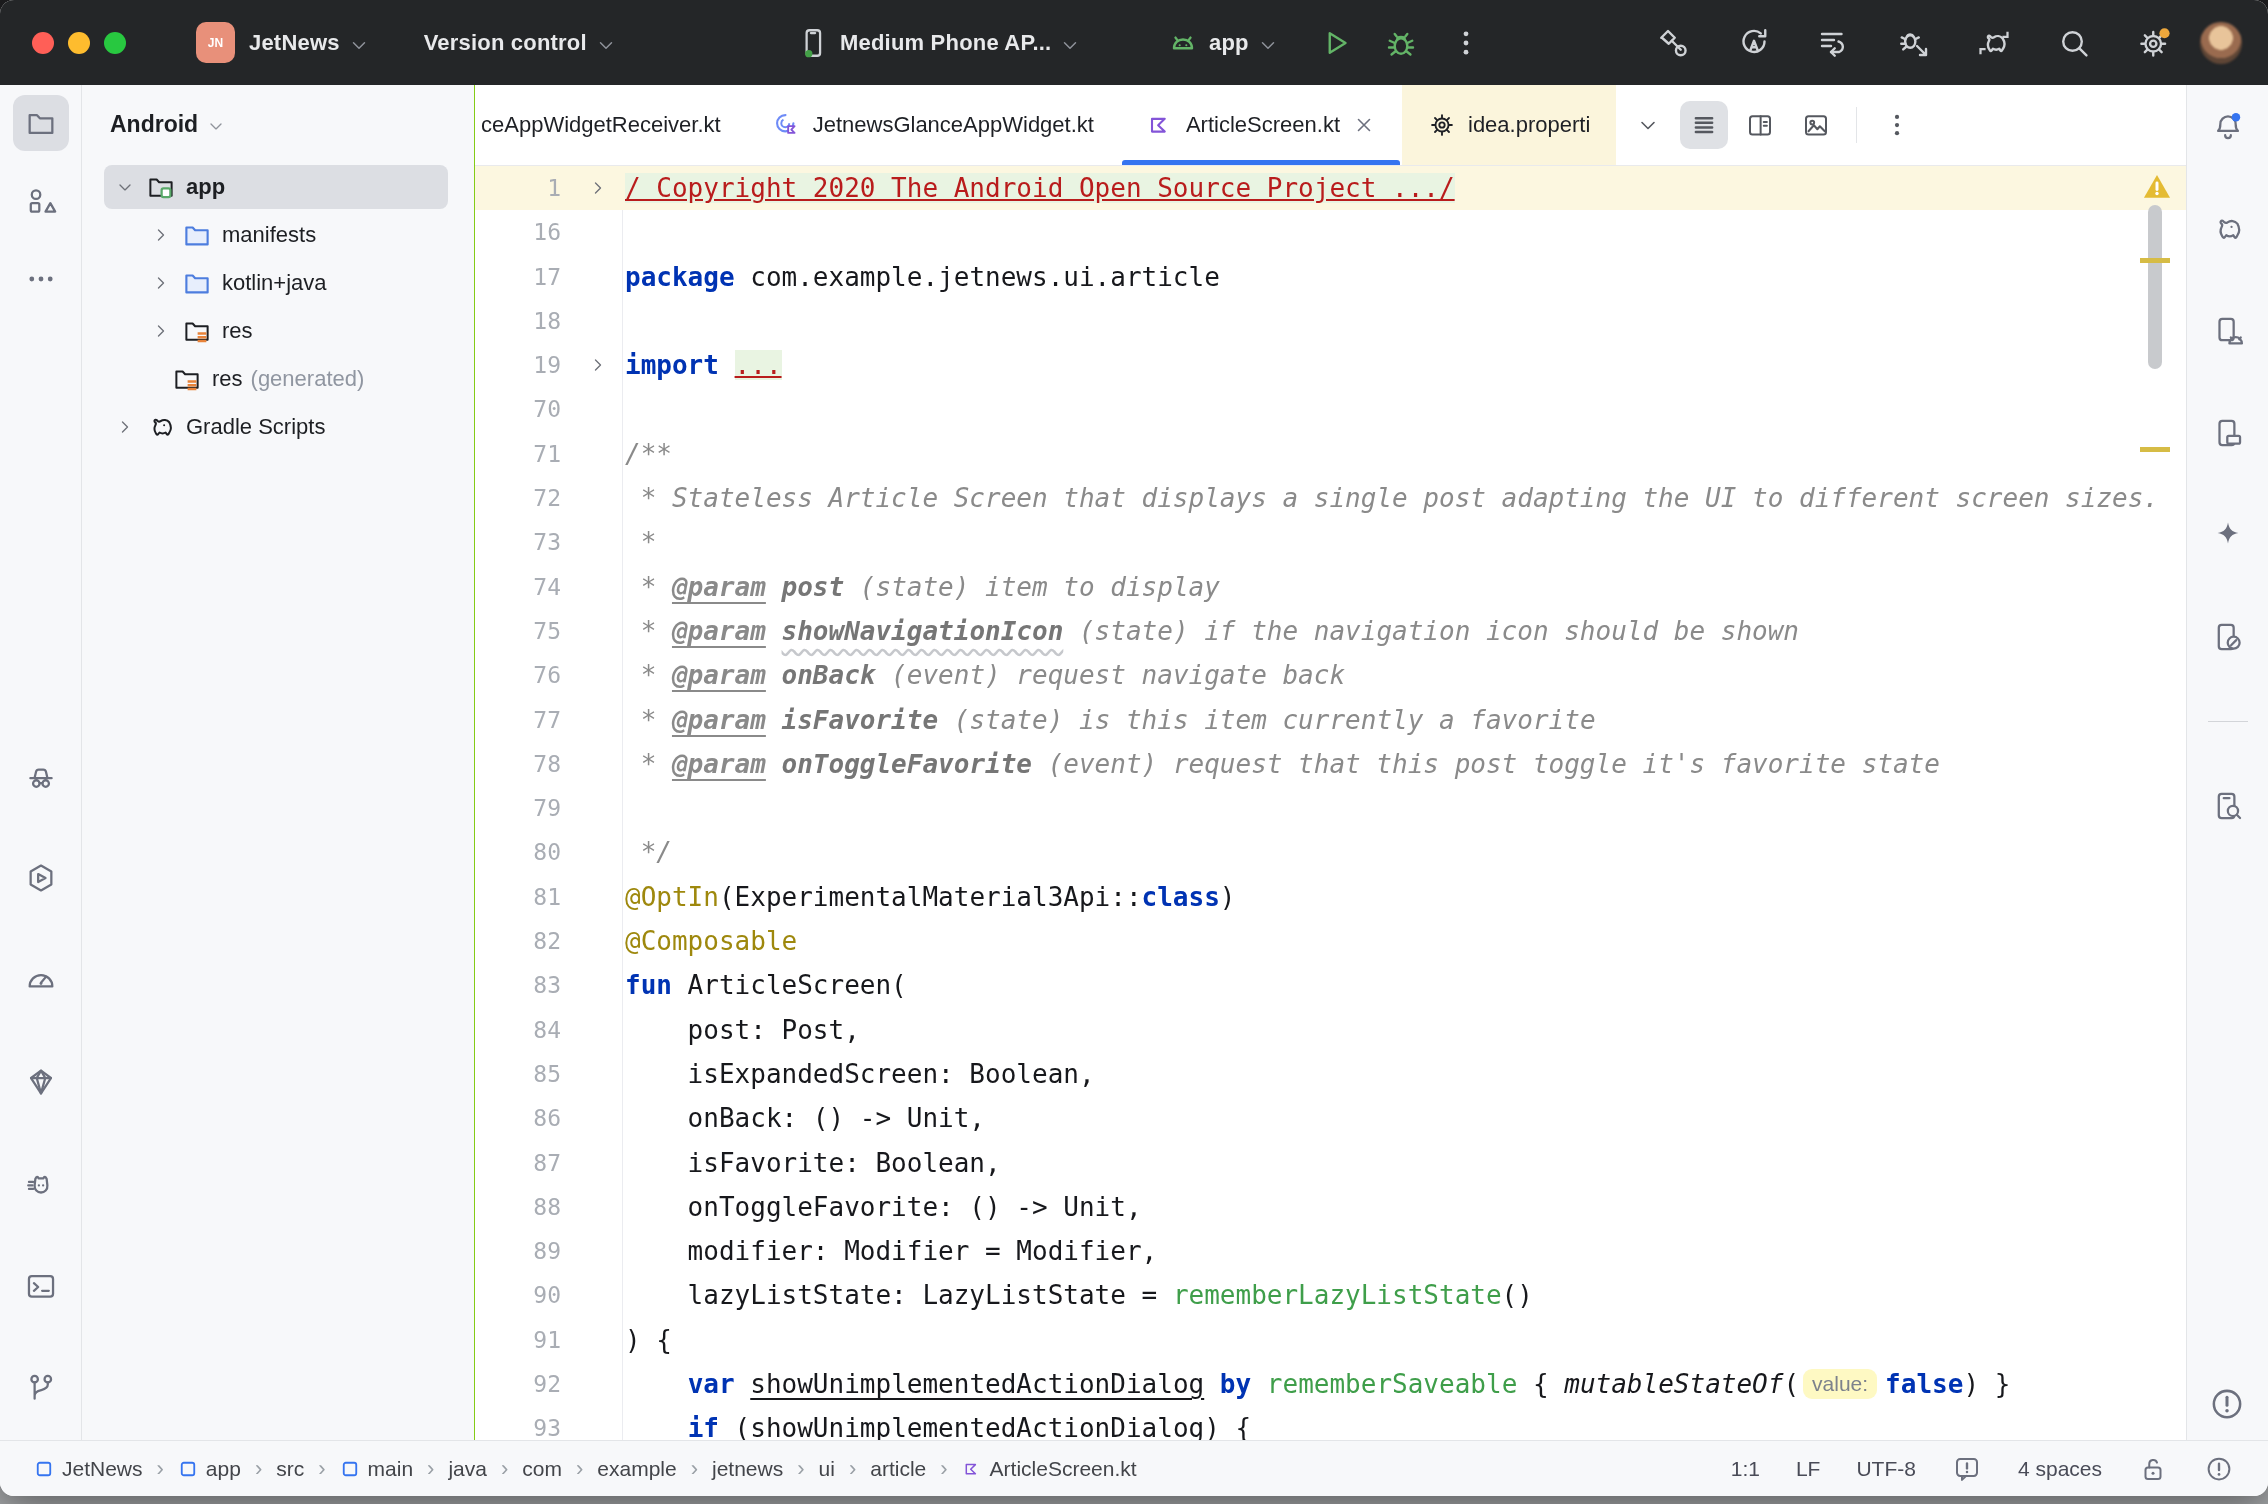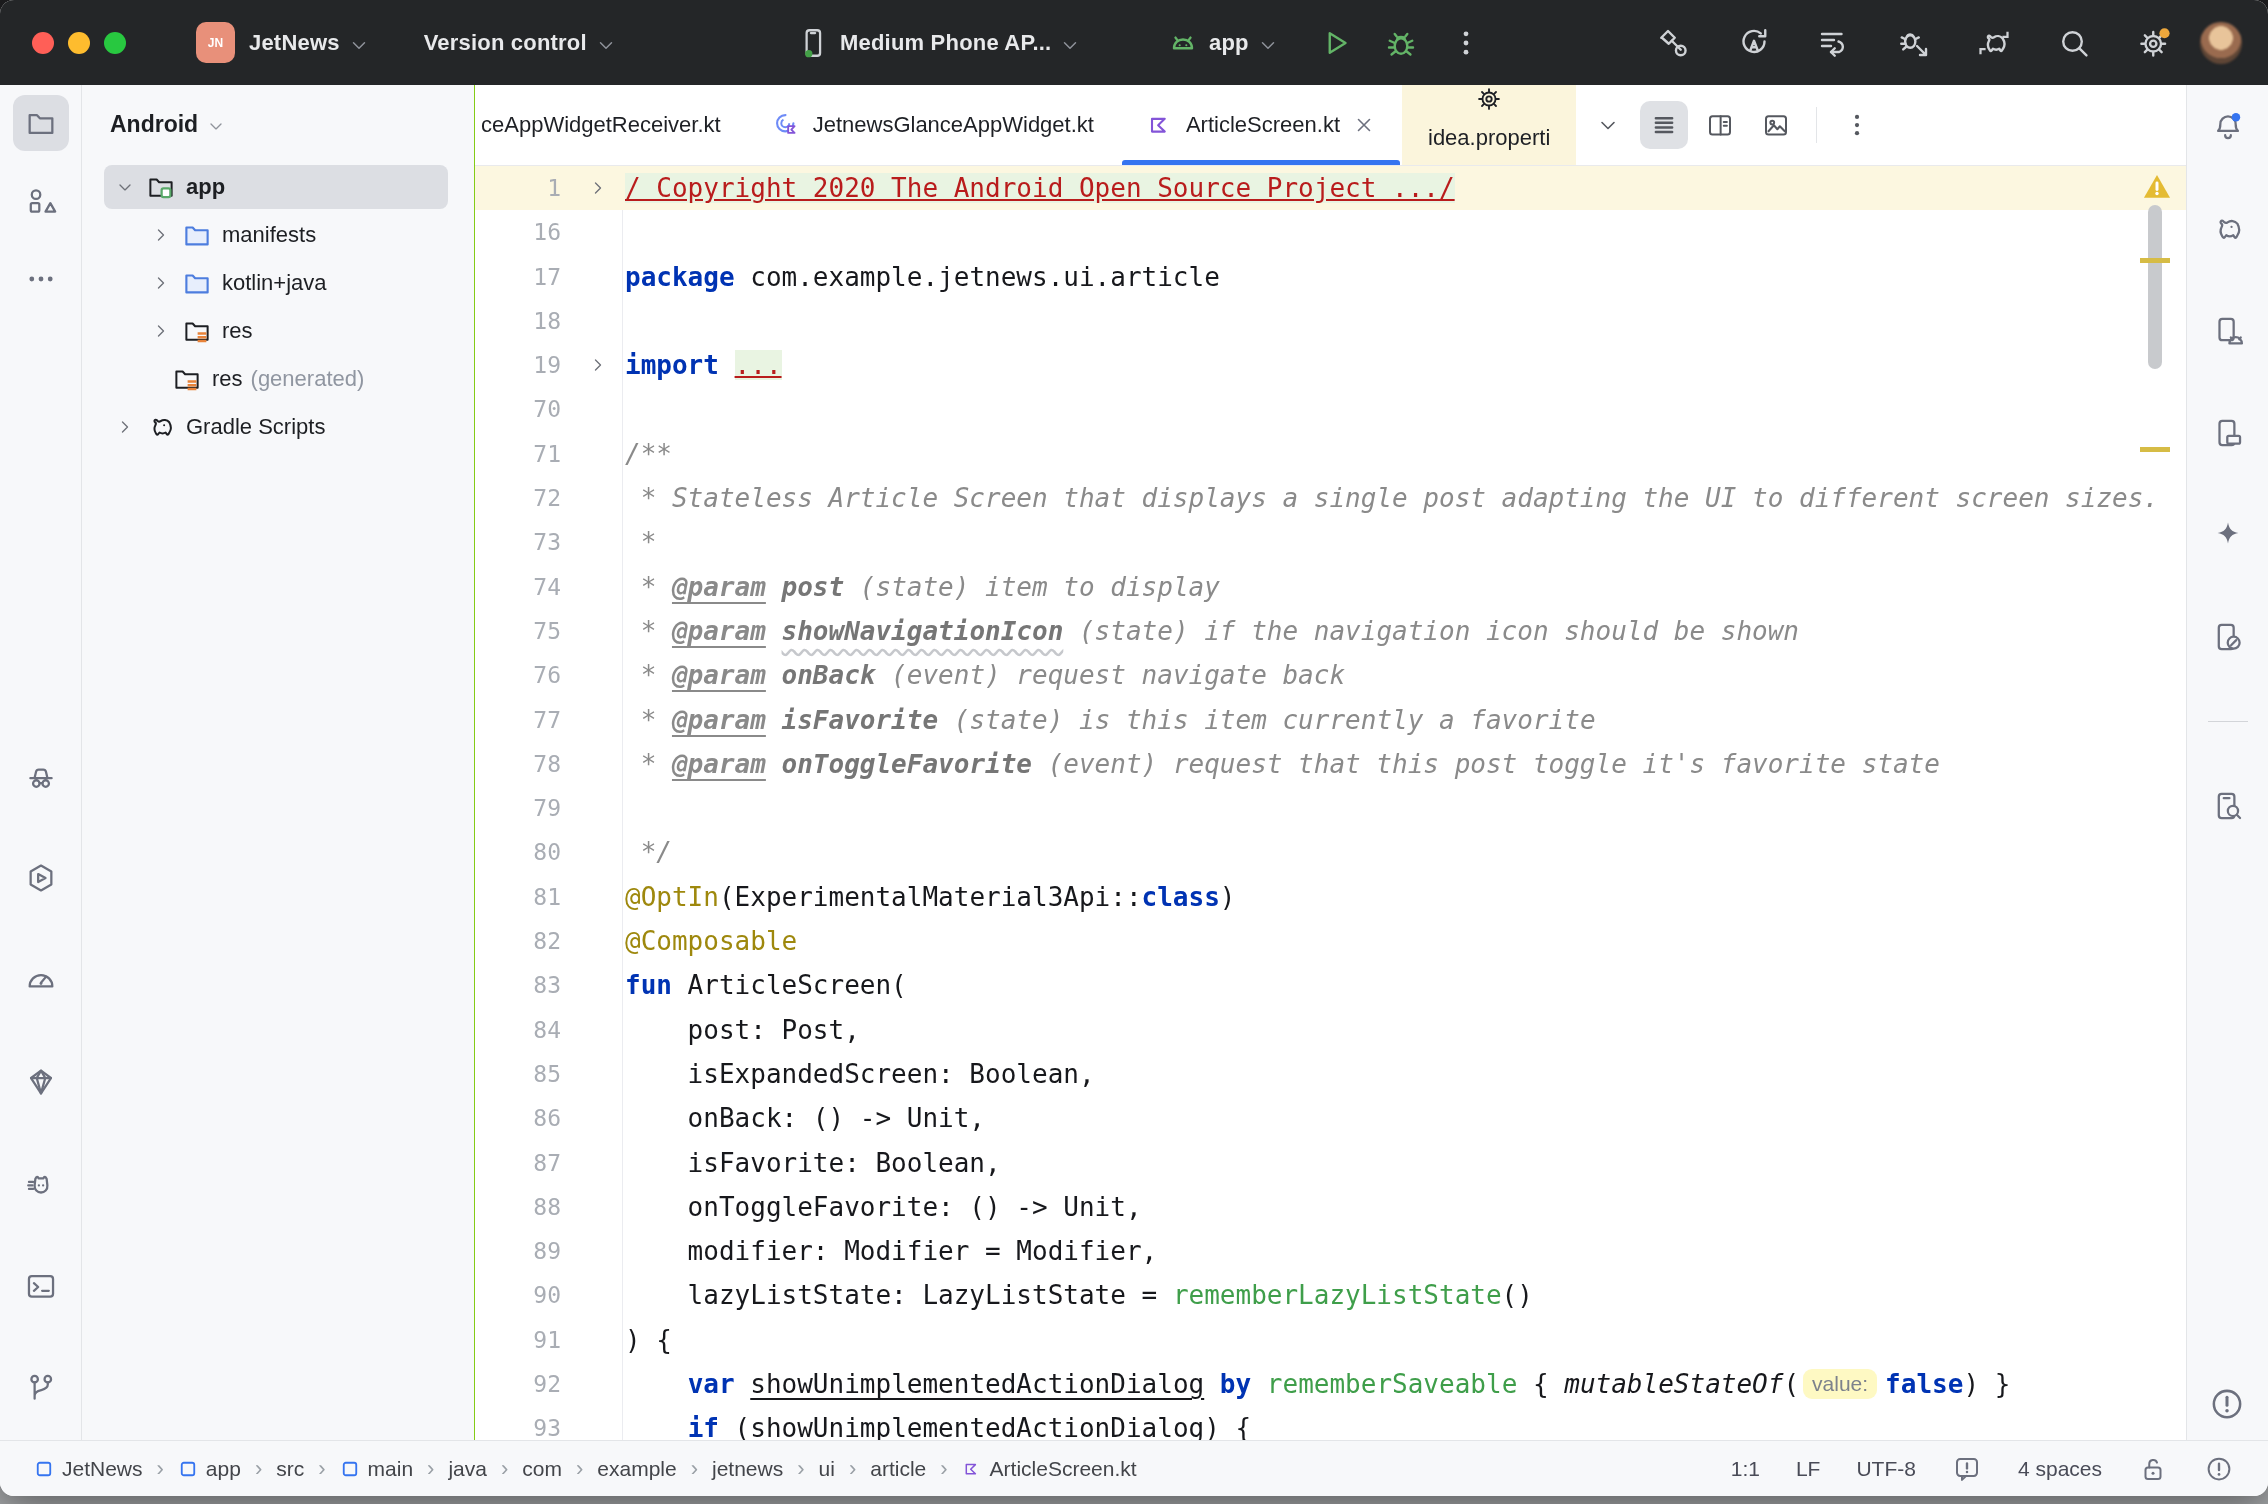--- a/index.html
+++ b/index.html
@@ -51,21 +51,21 @@
   .tree-suffix { color:#9096a1; margin-left:8px; }
   
   #tabbar { position:absolute; left:475px; top:85px; width:1711px; height:81px;
     background:#fff; border-bottom:1px solid #e9eaec; display:flex; align-items:stretch; }
   .tab { position:relative; display:flex; align-items:center; gap:12px; padding:0 26px;
     font-size:22px; color:#1e2025; white-space:nowrap; }
   .tab.first { padding-left:6px; overflow:hidden; }
   .tab .t-icon { width:28px; height:28px; }
   .tab.active::after { content:""; position:absolute; left:2px; right:2px; bottom:0;
     height:5px; background:#3574f0; border-radius:3px 3px 0 0; }
-  .tab.hl { background:#fbf5dc; max-width:232px; overflow:hidden;flex-direction:column; }
+  .tab.hl { background:#fbf5dc; max-width:232px; overflow:hidden; }
   .tab .close { width:24px; height:24px; color:#6c707e; }
   .tabbar-tools { display:flex; align-items:center; gap:8px; margin-left:8px; }
   .tabbar-tools .icon { width:48px; height:48px; color:#55585f; border-radius:10px; }
   .tabbar-tools .selected { background:#dfe1e5; }
   .vsep { width:0; height:36px; border-left:1px solid #e3e5e8; margin:0 8px; }
   
   #editor { position:absolute; left:475px; top:166px; width:1711px; height:1274px;
     background:#fff; overflow:hidden;
     font-family:"DejaVu Sans Mono", monospace; font-size:26px; }
   #gutter-sep { position:absolute; left:147px; top:0; bottom:0; width:0; border-left:1px solid #ebecf0; }

